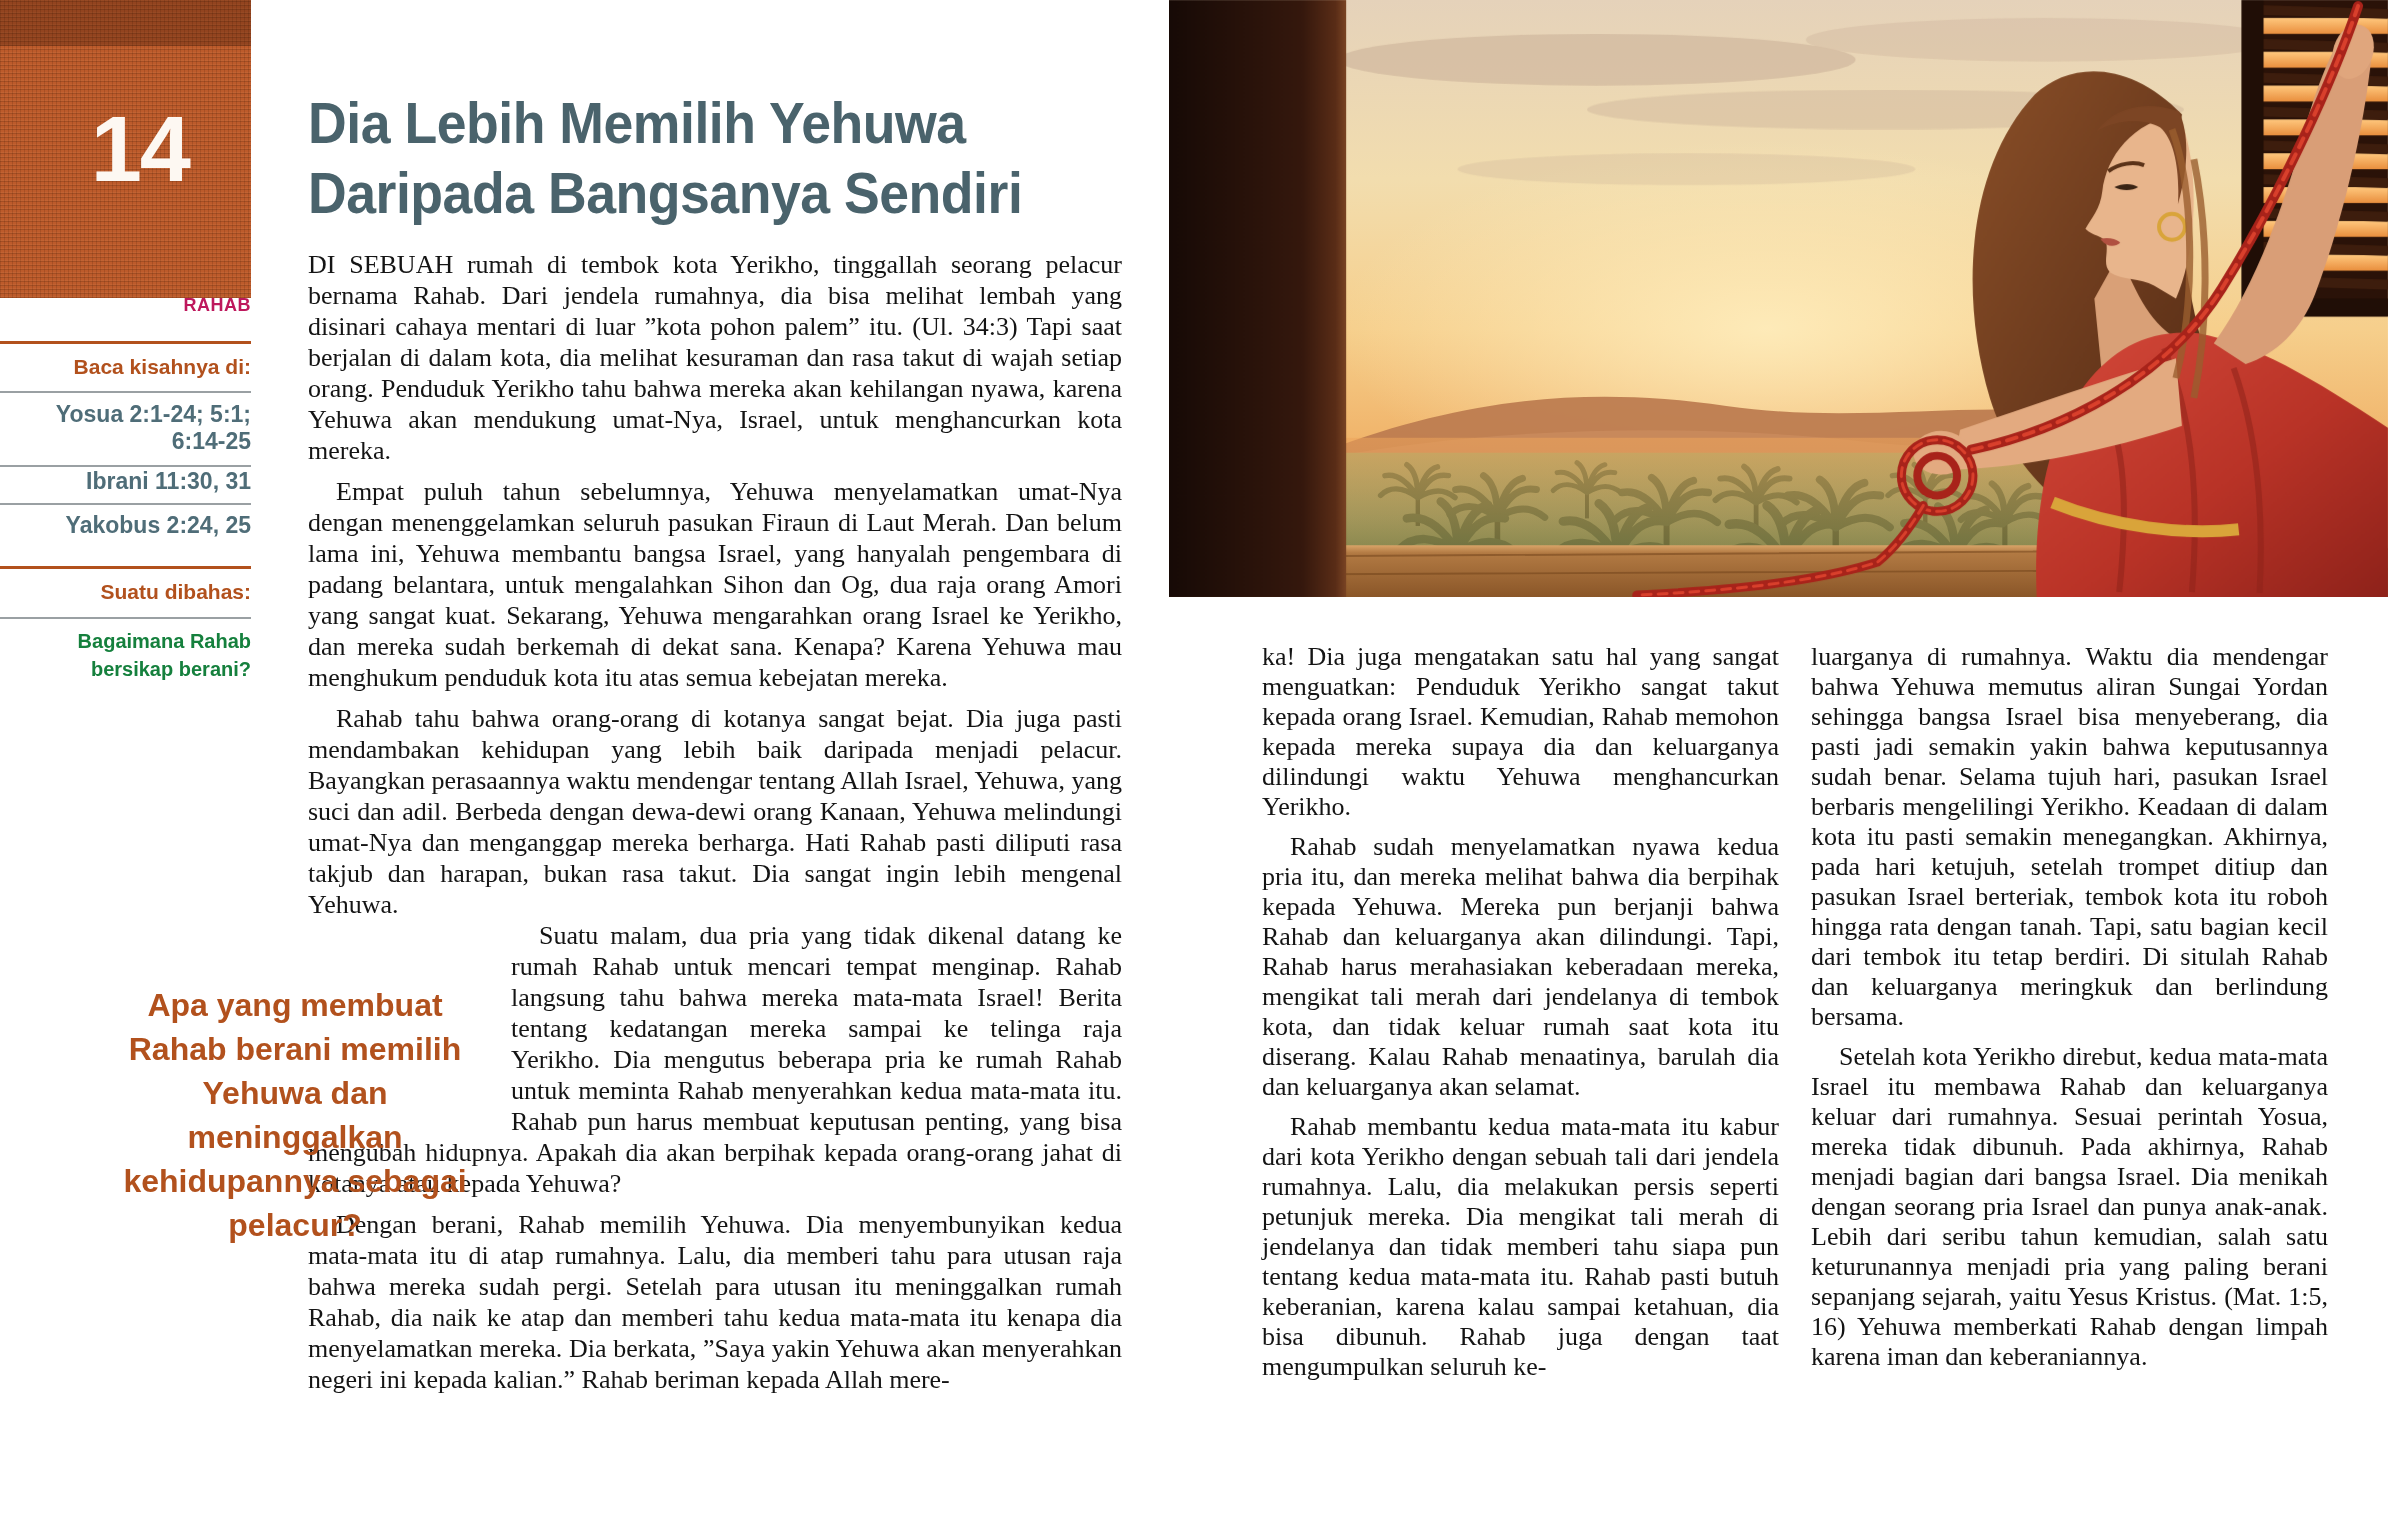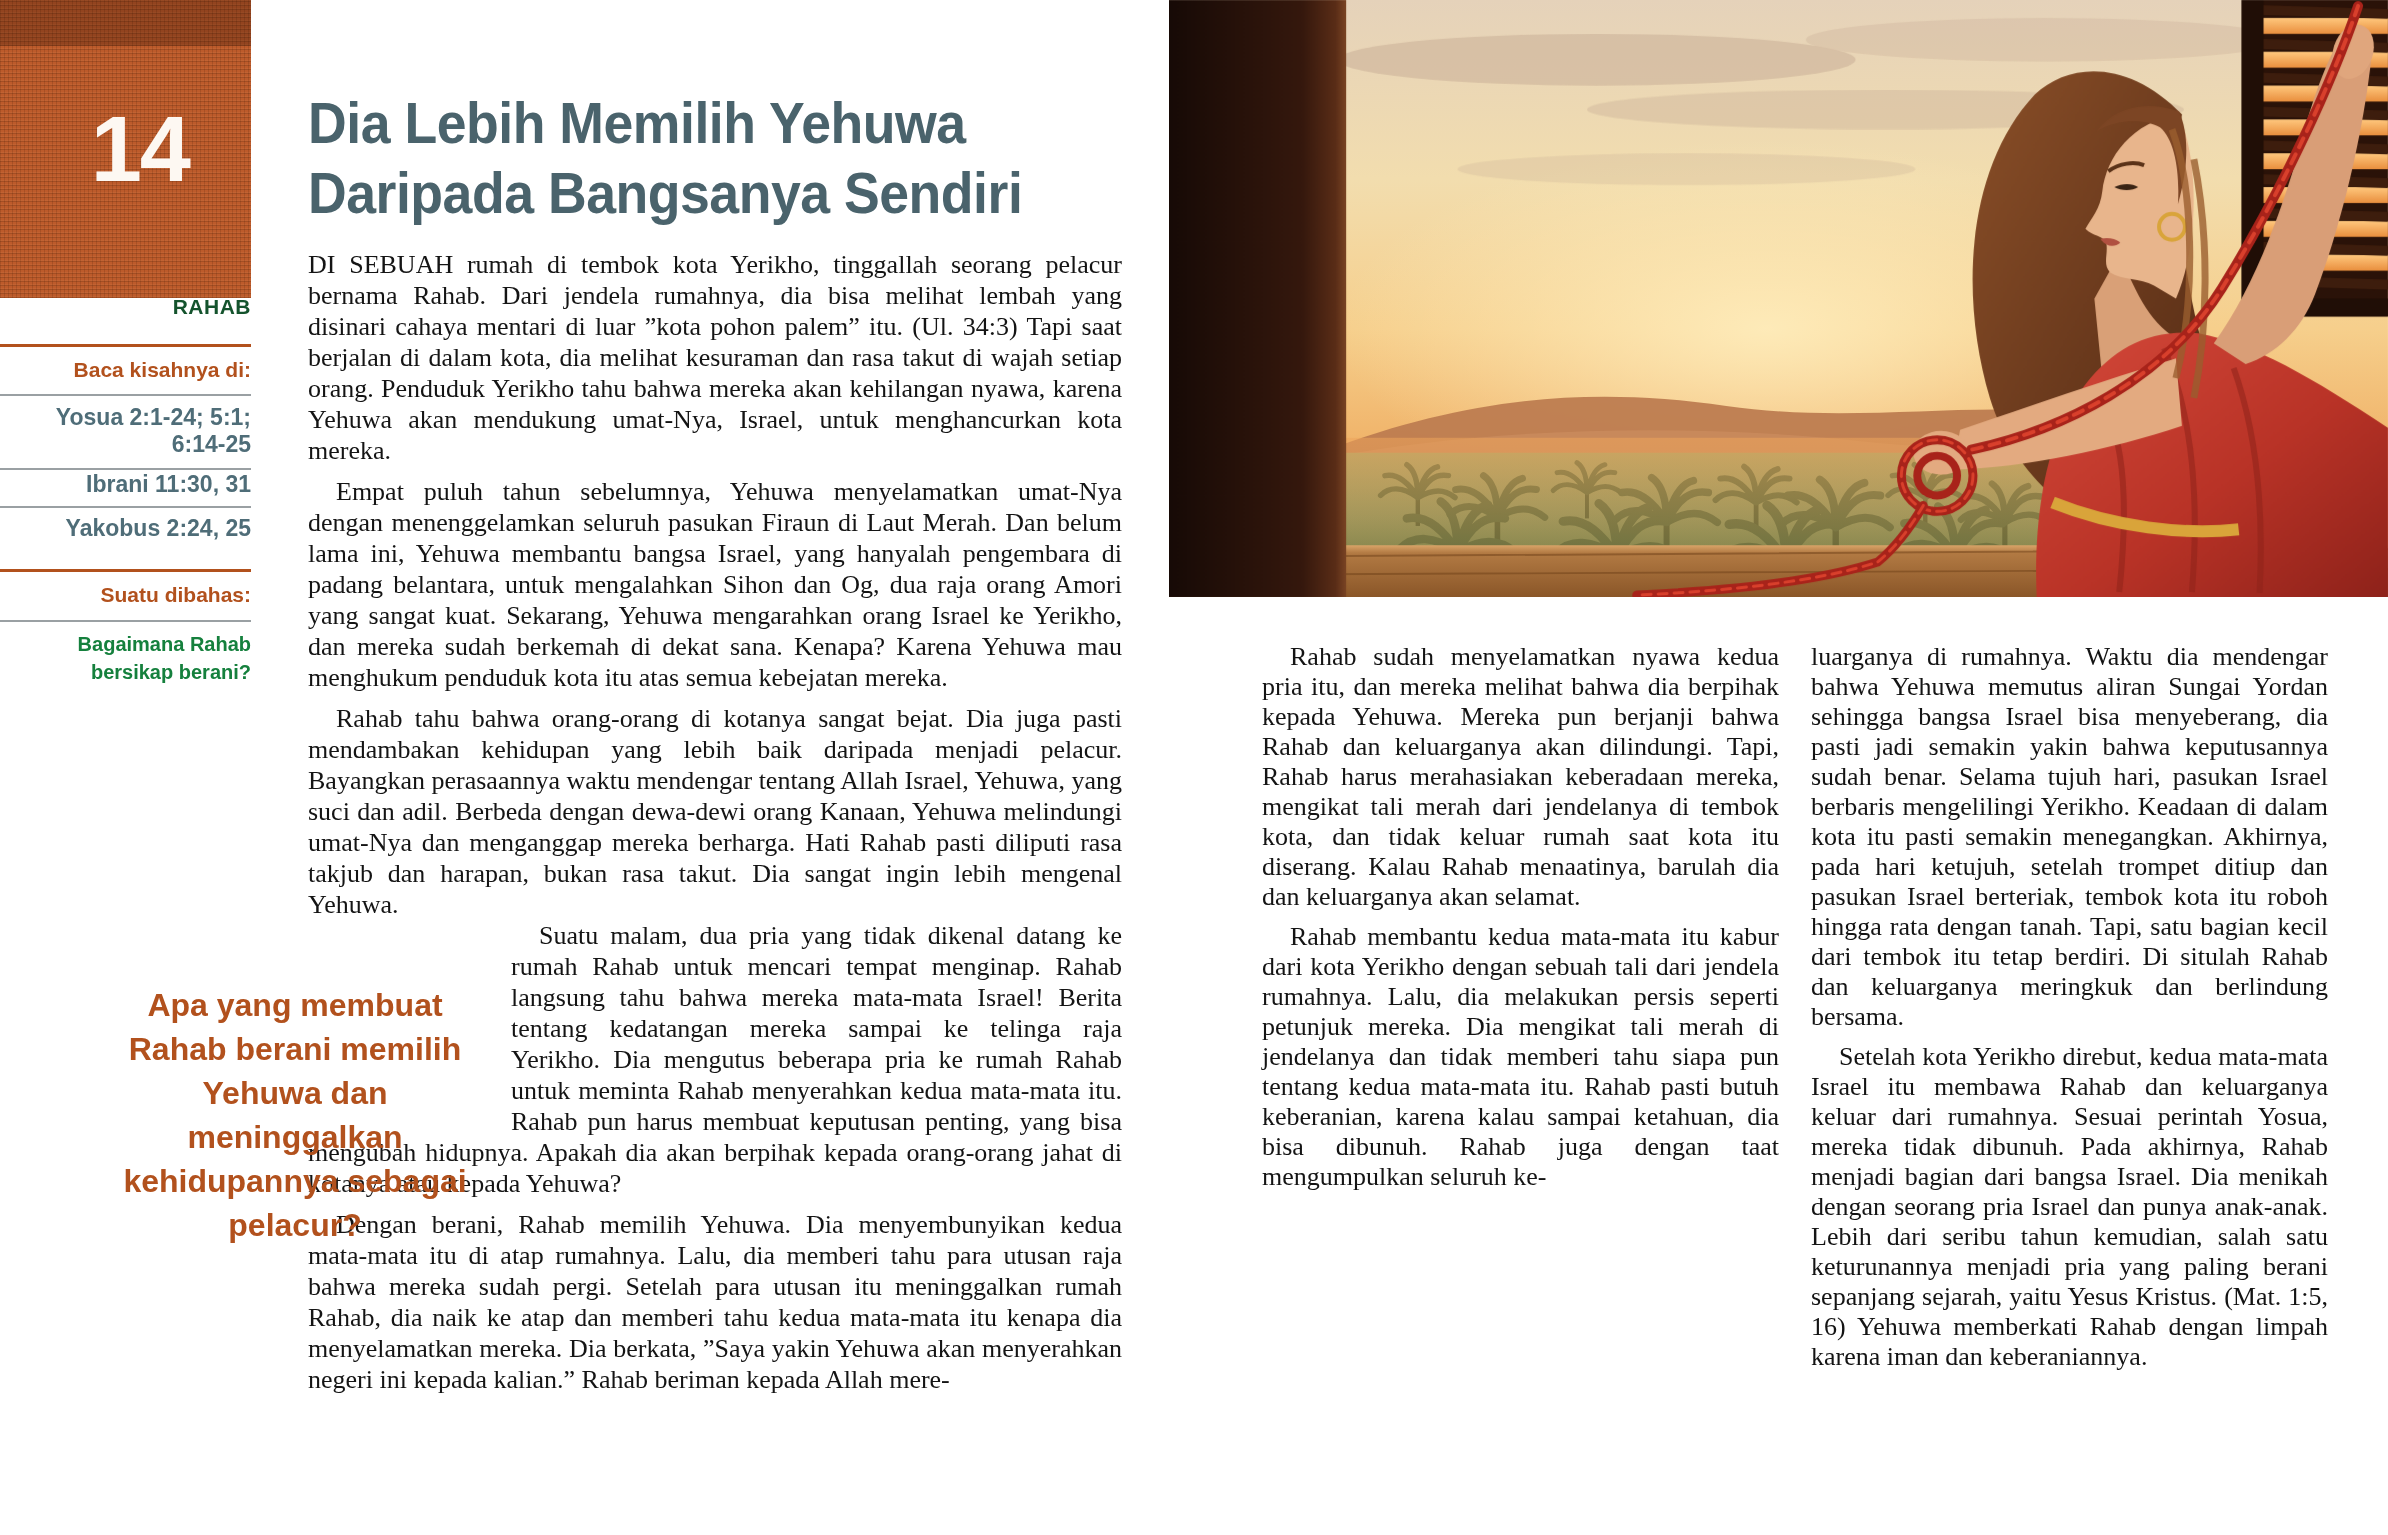--- a/index.html
+++ b/index.html
@@ -15,21 +15,21 @@
   .chapter-block::before{content:"";position:absolute;left:0;top:0;right:0;height:46px;
     background:rgba(40,12,0,.28);}
   .chapter-num{position:relative;font-family:"Liberation Sans","DejaVu Sans",sans-serif;
     font-weight:bold;font-size:92px;color:#fdf8f2;padding-right:62px;line-height:1;letter-spacing:-2px;}
 
   
   .sidebar{position:absolute;left:0;top:279px;width:251px;text-align:right;
     font-family:"Liberation Sans","DejaVu Sans",sans-serif;}
   .rule{border:0;height:2px;background:#9aa0a3;margin:0;}
   .rule.orange{height:3px;background:#b2511d;}
-  .sb-name{margin-top:16px;font-size:21px;font-weight:bold;color:#14532d;letter-spacing:0.5px;}
+  .sb-name{margin-top:16px;font-size:18px;font-weight:bold;color:#be185d;letter-spacing:0.5px;}
   .r1{margin-top:25px;} .sb-label1{margin-top:11px;}
   .r2{margin-top:12px;} .sb-ref1{margin-top:8px;}
   .r3{margin-top:10px;} .sb-ref2{margin-top:1px;}
   .r4{margin-top:8px;}  .sb-ref3{margin-top:7px;}
   .r5{margin-top:27px;} .sb-label2{margin-top:11px;}
   .r6{margin-top:13px;} .sb-question{margin-top:8px;}
   .sb-label{font-size:21px;font-weight:bold;color:#b2511d;}
   .sb-ref{font-size:23px;line-height:27px;font-weight:bold;color:#4f6d78;}
   .sb-question{font-size:20px;line-height:28px;font-weight:bold;color:#15803d;}
 
@@ -255,20 +255,21 @@
         <circle cx="772" cy="478" r="36" stroke="#a8231a" stroke-width="9"></circle>
         <circle cx="772" cy="478" r="20" stroke="#a8231a" stroke-width="8"></circle>
         <circle cx="772" cy="478" r="36" stroke="#d9402c" stroke-width="3" stroke-dasharray="9 7"></circle>
         <path d="M758,508 C744,532 730,550 712,565 C650,585 560,594 470,598" stroke="#a8231a" stroke-width="9"></path>
         <path d="M758,508 C744,532 730,550 712,565 C650,585 560,594 470,598" stroke="#d9402c" stroke-width="3" stroke-dasharray="9 7"></path>
       </g>
     </svg>
   </figure>
 
   <div class="col col-1">
+    <p class="cont">ka! Dia juga mengatakan satu hal yang sangat menguatkan: Penduduk Yerikho sangat takut kepada orang Israel. Kemudian, Rahab memohon kepada mereka supaya dia dan keluarganya dilindungi waktu Yehuwa menghancurkan Yerikho.</p>
     <p>Rahab sudah menyelamatkan nyawa kedua pria itu, dan mereka melihat bahwa dia berpihak kepada Yehuwa. Mereka pun berjanji bahwa Rahab dan keluarganya akan dilindungi. Tapi, Rahab harus merahasiakan keberadaan mereka, mengikat tali merah dari jendelanya di tembok kota, dan tidak keluar rumah saat kota itu diserang. Kalau Rahab menaatinya, barulah dia dan keluarganya akan selamat.</p>
     <p>Rahab membantu kedua mata-mata itu kabur dari kota Yerikho dengan sebuah tali dari jendela rumahnya. Lalu, dia melakukan persis seperti petunjuk mereka. Dia mengikat tali merah di jendelanya dan tidak memberi tahu siapa pun tentang kedua mata-mata itu. Rahab pasti butuh keberanian, karena kalau sampai ketahuan, dia bisa dibunuh. Rahab juga dengan taat mengumpulkan seluruh ke-</p>
   </div>
   <div class="col col-2">
     <p class="cont">luarganya di rumahnya. Waktu dia mendengar bahwa Yehuwa memutus aliran Sungai Yordan sehingga bangsa Israel bisa menyeberang, dia pasti jadi semakin yakin bahwa keputusannya sudah benar. Selama tujuh hari, pasukan Israel berbaris mengelilingi Yerikho. Keadaan di dalam kota itu pasti semakin menegangkan. Akhirnya, pada hari ketujuh, setelah trompet ditiup dan pasukan Israel berteriak, tembok kota itu roboh hingga rata dengan tanah. Tapi, satu bagian kecil dari tembok itu tetap berdiri. Di situlah Rahab dan keluarganya meringkuk dan berlindung bersama.</p>
     <p>Setelah kota Yerikho direbut, kedua mata-mata Israel itu membawa Rahab dan keluarganya keluar dari rumahnya. Sesuai perintah Yosua, mereka tidak dibunuh. Pada akhirnya, Rahab menjadi bagian dari bangsa Israel. Dia menikah dengan seorang pria Israel dan punya anak-anak. Lebih dari seribu tahun kemudian, salah satu keturunannya menjadi pria yang paling berani sepanjang sejarah, yaitu Yesus Kristus. (Mat. 1:5, 16) Yehuwa memberkati Rahab dengan limpah karena iman dan keberaniannya.</p>
   </div>
 
 </div>
 

